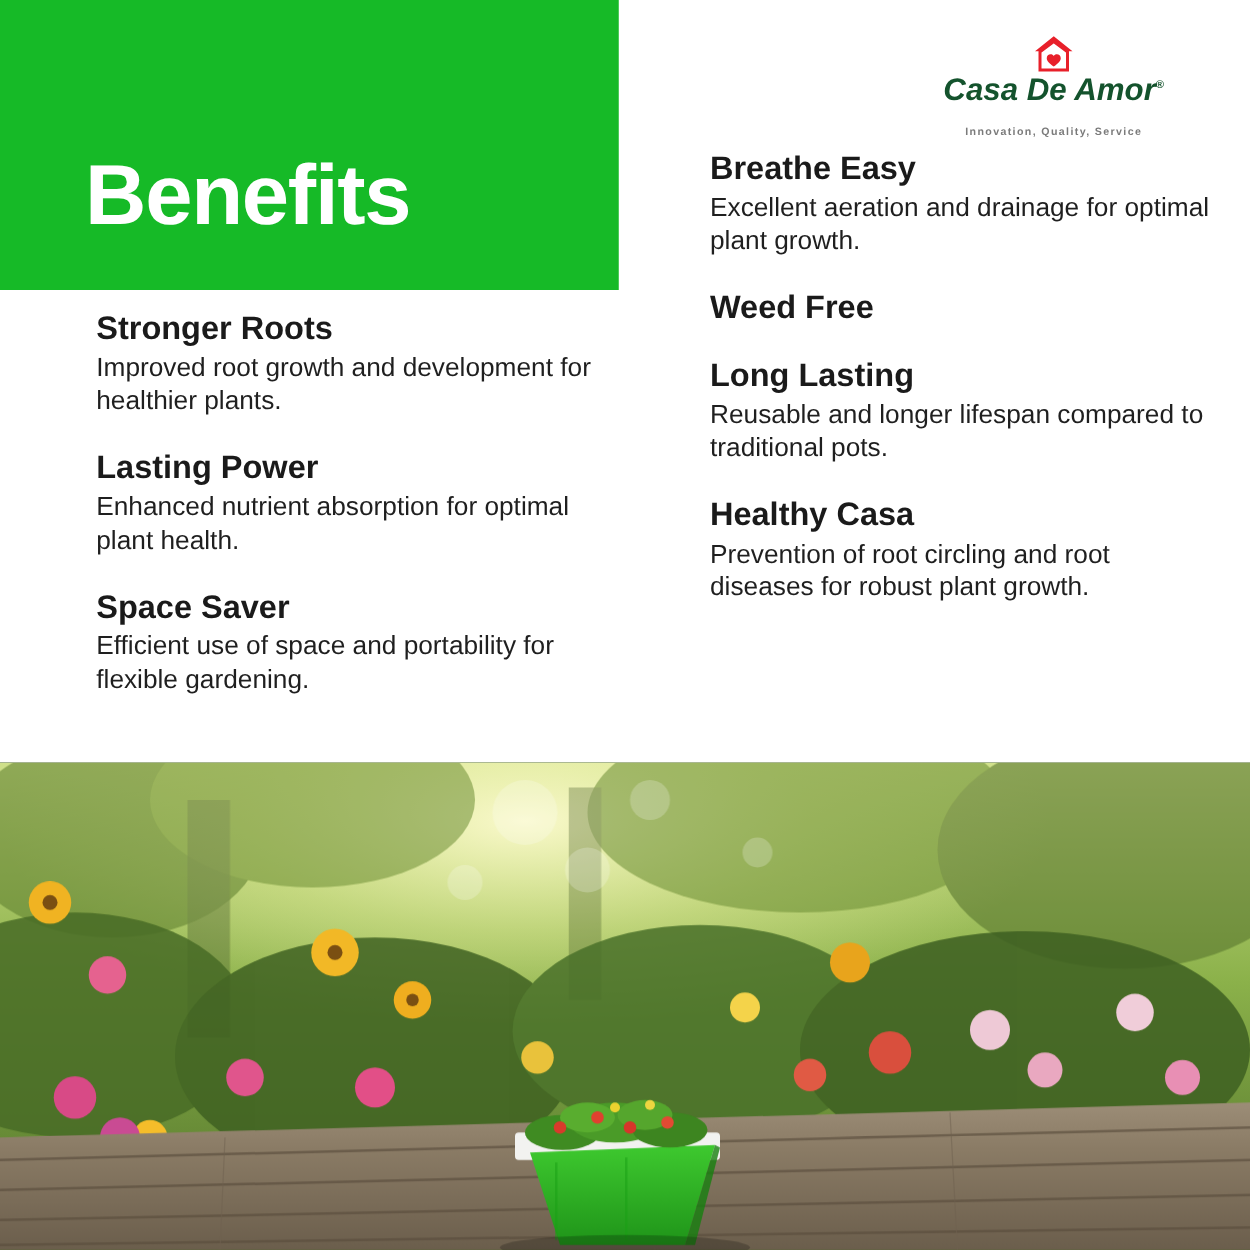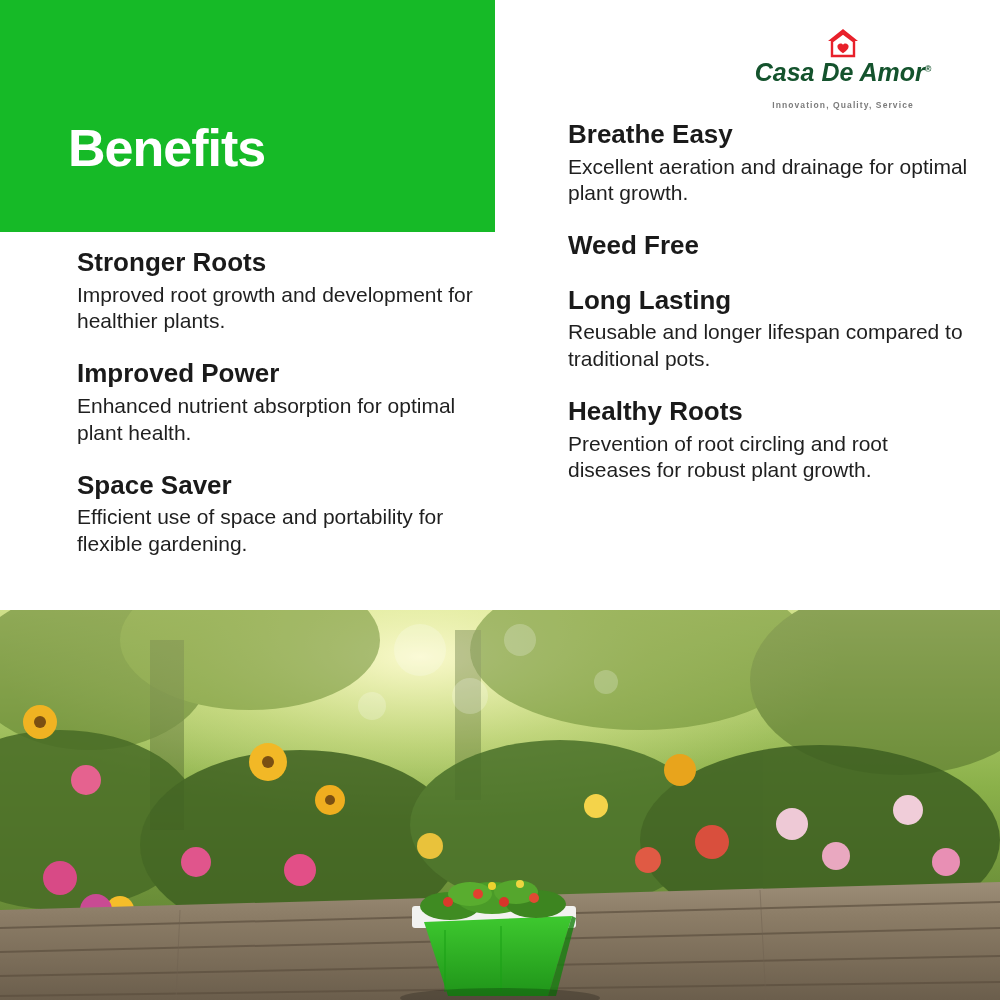--- a/index.html
+++ b/index.html
@@ -27,21 +27,21 @@
     position: absolute;
     left: 0; top: 0;
     width: 495px; height: 232px;
     background: #16ba27;
   }
 
   .benefits-title {
     position: absolute;
     left: 68px;
     top: 122px;
-    font-size: 52px;
+    font-size: 68px;
     font-weight: bold;
     color: #ffffff;
     letter-spacing: -1px;
     line-height: 1;
   }
 
   
   .logo {
     position: absolute;
     right: 52px;
@@ -133,21 +133,21 @@
       <span class="logo-name"><span>Casa De Amor</span><span class="logo-tm">®</span></span>
       <span class="logo-tag">Innovation, Quality, Service</span>
     </div>
 
     <div class="col col-left">
       <div class="benefit">
         <div class="benefit-title">Stronger Roots</div>
         <div class="benefit-desc">Improved root growth and development for healthier plants.</div>
       </div>
       <div class="benefit">
-        <div class="benefit-title">Improved Power</div>
+        <div class="benefit-title">Lasting Power</div>
         <div class="benefit-desc">Enhanced nutrient absorption for optimal plant health.</div>
       </div>
       <div class="benefit">
         <div class="benefit-title">Space Saver</div>
         <div class="benefit-desc">Efficient use of space and portability for flexible gardening.</div>
       </div>
     </div>
 
     <div class="col col-right">
       <div class="benefit">
@@ -155,21 +155,21 @@
         <div class="benefit-desc">Excellent aeration and drainage for optimal plant growth.</div>
       </div>
       <div class="benefit">
         <div class="benefit-title">Weed Free</div>
       </div>
       <div class="benefit">
         <div class="benefit-title">Long Lasting</div>
         <div class="benefit-desc">Reusable and longer lifespan compared to traditional pots.</div>
       </div>
       <div class="benefit">
-        <div class="benefit-title">Healthy Roots</div>
+        <div class="benefit-title">Healthy Casa</div>
         <div class="benefit-desc">Prevention of root circling and root diseases for robust plant growth.</div>
       </div>
     </div>
 
   </div>
 
   <div class="photo">
     <svg viewBox="0 0 1000 390" preserveAspectRatio="none">
       <defs>
         <linearGradient id="skyg" x1="0" y1="0" x2="0" y2="1">

